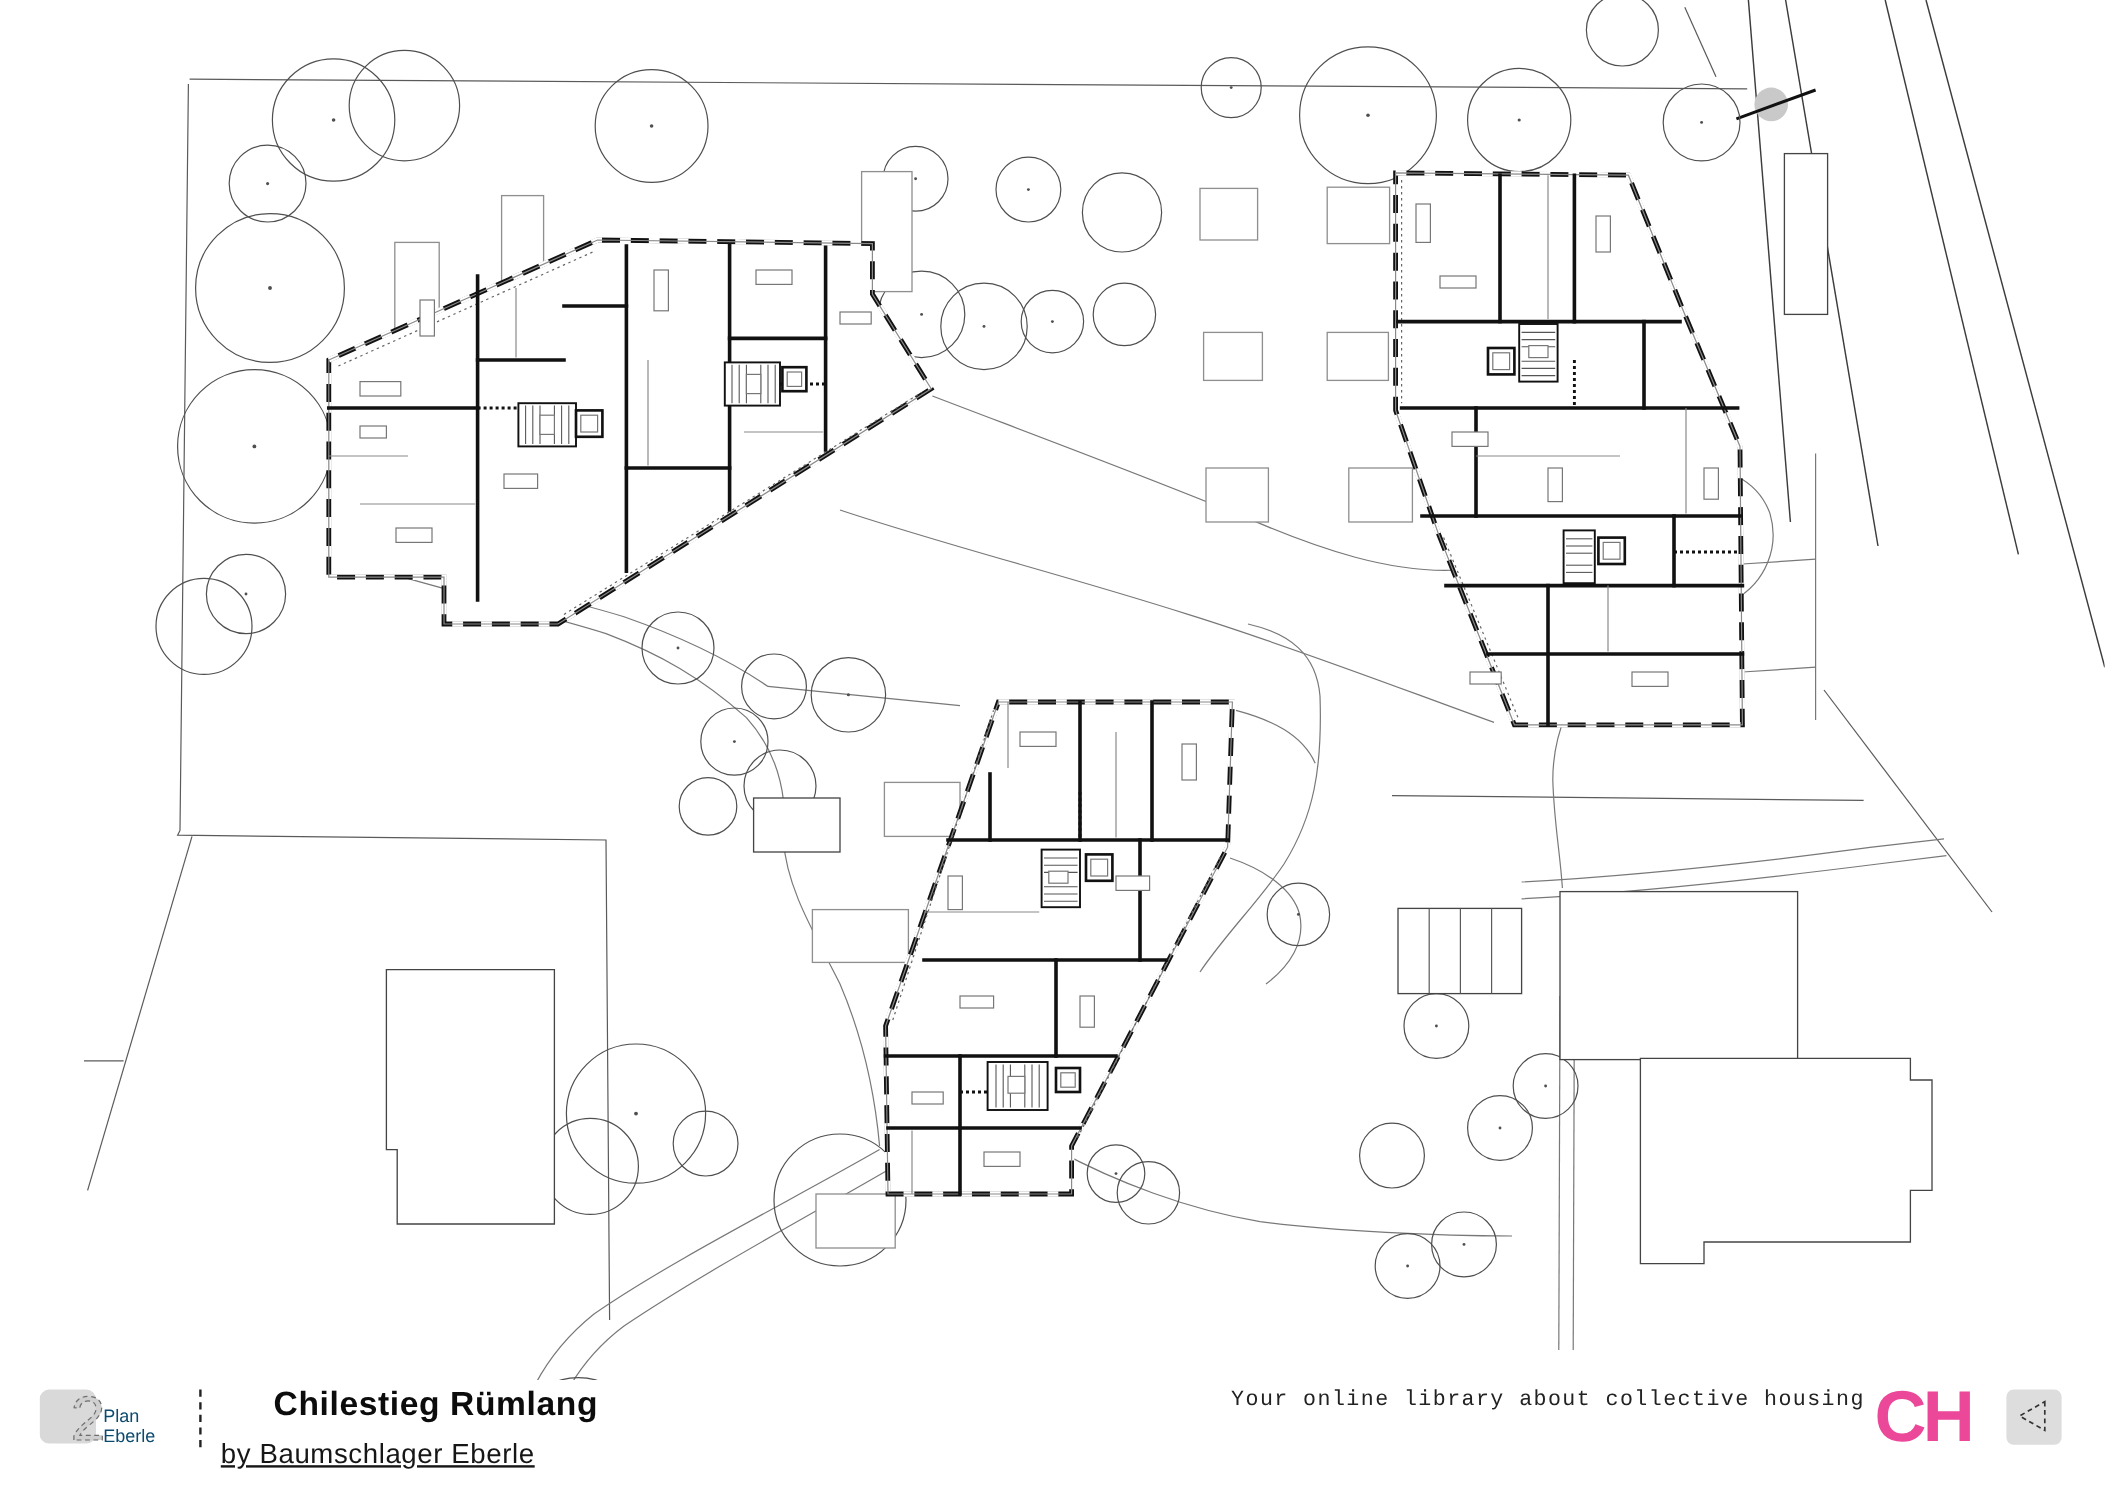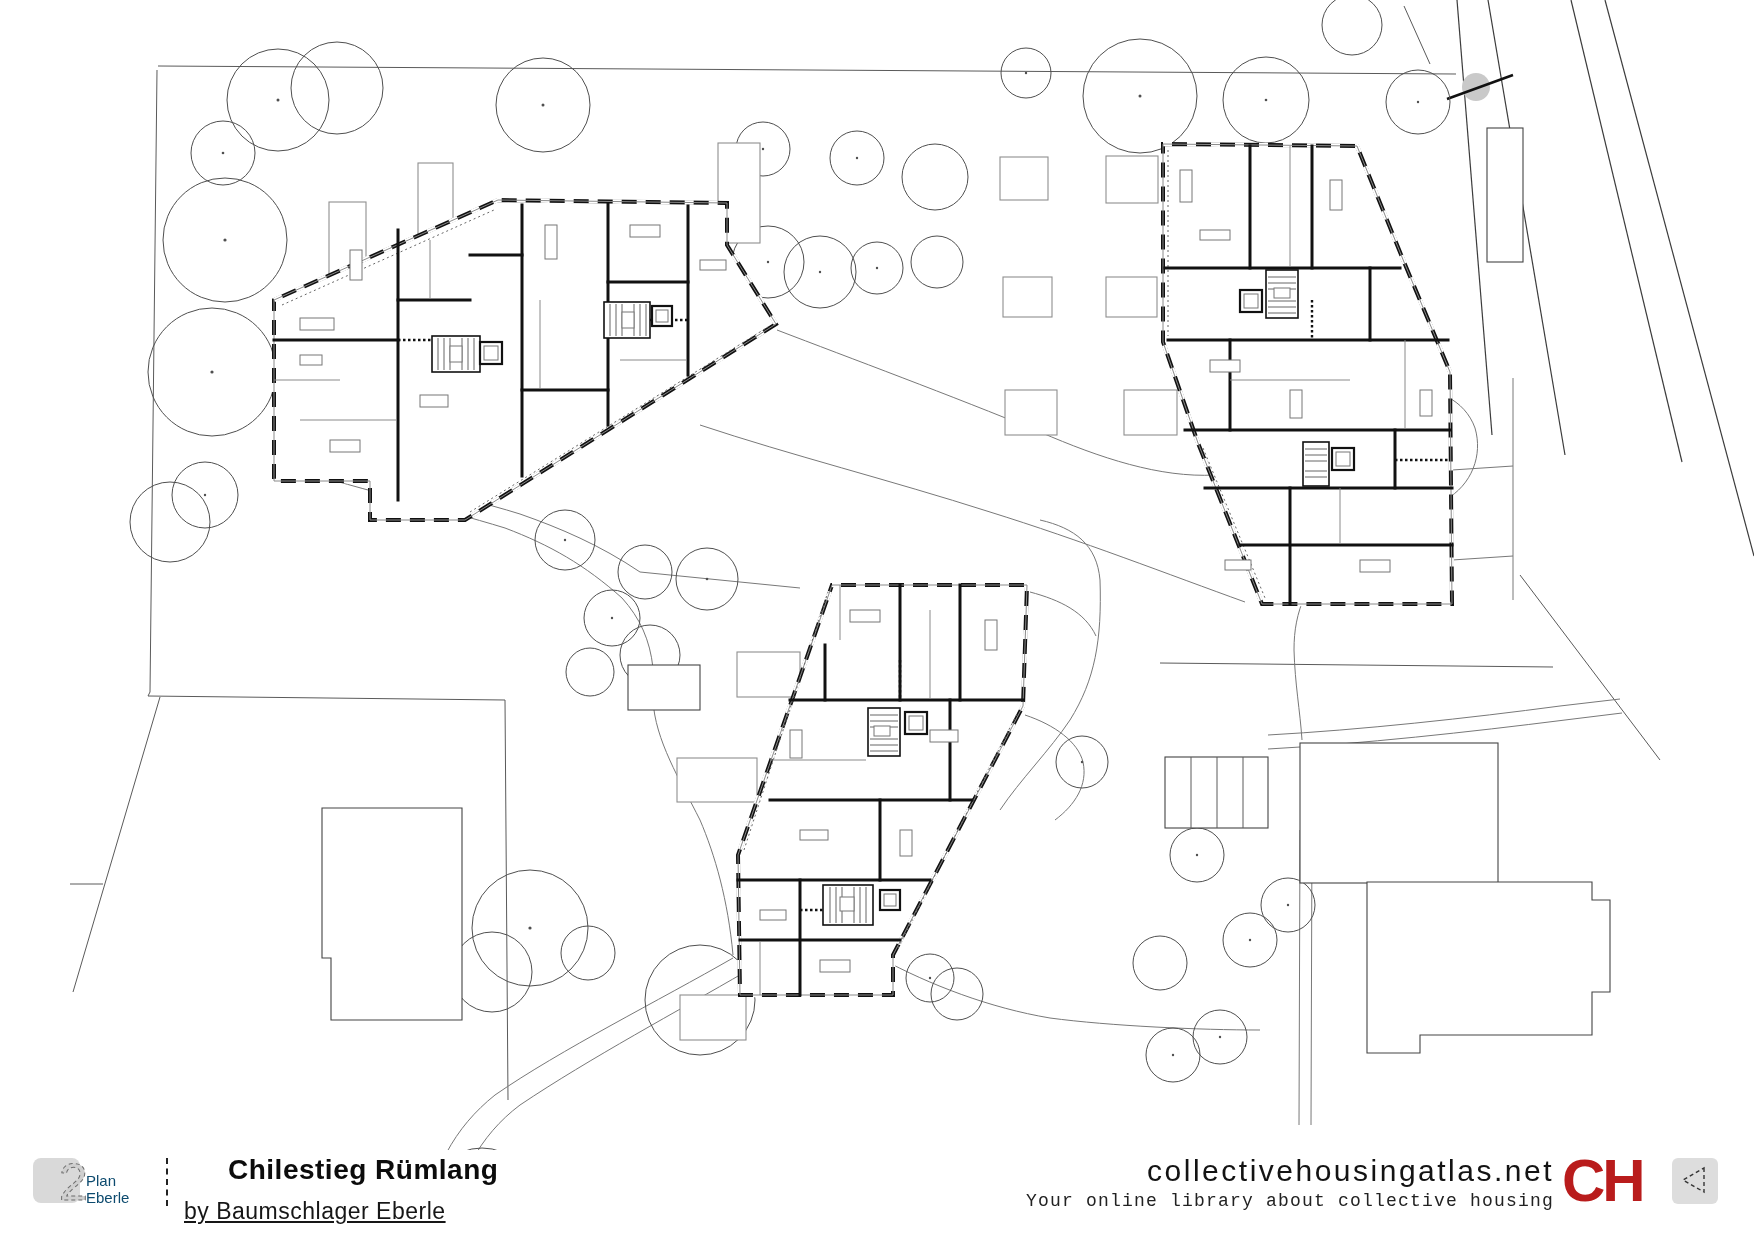--- a/index.html
+++ b/index.html
@@ -31,21 +31,21 @@
   
   #footer{position:absolute;left:0;top:1150px;width:1754px;height:90px;background:#fff;}
   .badge-wrap{position:absolute;left:33px;top:6px;width:90px;height:60px;}
   .plan-labels{position:absolute;left:86px;top:22px;line-height:17px;font-size:15px;color:#0c4a6e;}
   .divider{position:absolute;left:166px;top:8px;height:48px;border-left:2.5px dashed #222;}
   .title{position:absolute;left:183px;top:4px;font-size:28px;font-weight:bold;color:#0c0c0c;letter-spacing:0.5px;margin-left:45px;}
   .byline{position:absolute;left:184px;top:48px;font-size:23px;font-weight:normal;color:#161616;letter-spacing:0.5px;text-decoration:underline;}
   .brand{position:absolute;right:200px;top:4px;text-align:right;color:#131313;}
   .brand .url{font-size:30px;letter-spacing:2.5px;white-space:nowrap;}
   .brand .tagline{font-size:18px;letter-spacing:1.2px;margin-top:3px;white-space:nowrap;color:#222;font-family:Liberation Mono, monospace;}
-  .ch-logo{position:absolute;left:1562px;top:-4px;font-size:60px;font-weight:900;letter-spacing:-3px;color:#b91c1c;text-align:center;}
+  .ch-logo{position:absolute;left:1562px;top:-4px;font-size:60px;font-weight:900;letter-spacing:-3px;color:#ec4899;text-align:center;}
   .icon-box{position:absolute;left:1672px;top:8px;width:46px;height:46px;background:#ddd;border-radius:6px;}
 </style>
 </head>
 <body>
 
 <div id="page">
 
 <svg id="plan-svg" width="1754" height="1155" viewBox="0 0 1754 1155">
 
   <g>
@@ -391,21 +391,20 @@
     <div>Plan</div>
     <div>Eberle</div>
   </div>
 
   <div class="divider"></div>
 
   <div class="title">Chilestieg Rümlang</div>
   <div class="byline">by Baumschlager Eberle</div>
 
   <div class="brand">
-    <div class="url">collectivehousingatlas.net</div>
     <div class="tagline">Your online library about collective housing</div>
   </div>
 
   <div class="ch-logo">CH</div>
 
   <div class="icon-box">
     <svg width="46" height="46" viewBox="0 0 46 46">
       <polygon points="32,10 32,34 11,22" fill="none" stroke="#333" stroke-width="1.4" stroke-dasharray="4 3"></polygon>
     </svg>
   </div>

